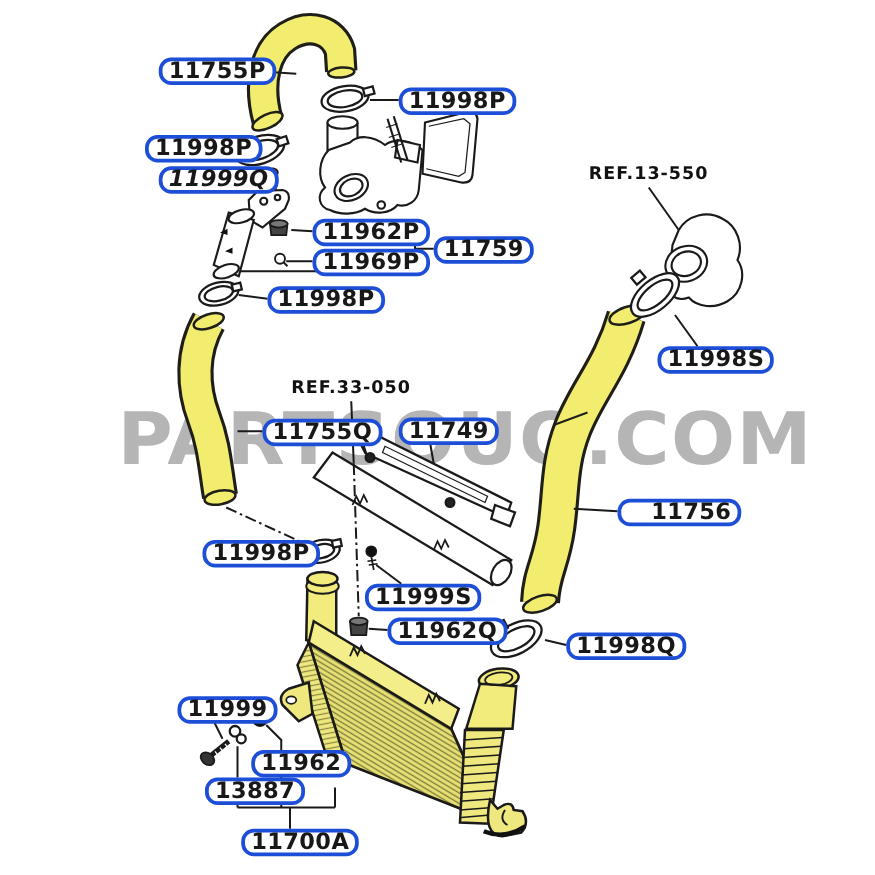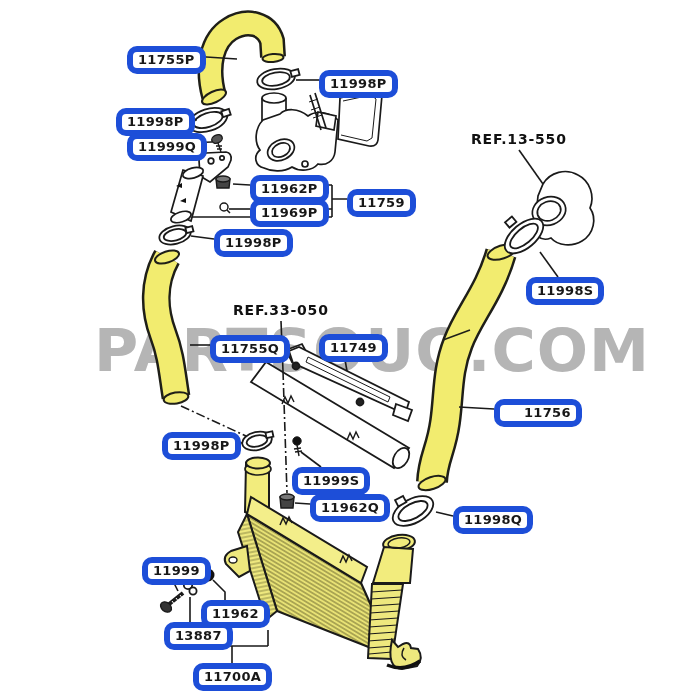--- a/index.html
+++ b/index.html
@@ -2,22 +2,22 @@
 <html><head>
 <meta charset="utf-8">
 <style>
   html,body{margin:0;padding:0;background:#fff;}
   .canvas{position:relative;width:700px;height:700px;background:#fff;overflow:hidden;
           font-family:"DejaVu Sans","Liberation Sans",sans-serif;}
   .watermark{position:absolute;left:94px;top:317px;font-size:58px;font-weight:bold;
              color:#b5b5b5;letter-spacing:1px;white-space:nowrap;transform:scaleX(1.04);
              transform-origin:left top;z-index:1;user-select:none;}
   svg.art{position:absolute;left:0;top:0;z-index:2;}
-  .pill{position:absolute;z-index:3;border:6px solid #1d4ed8;border-radius:10px;
-        background:#fff;color:#181818;font-size:13px;font-weight:bold;line-height:16px;
+  .pill{position:absolute;z-index:3;border:3px solid #1d4ed8;border-radius:10px;
+        background:#fff;color:#181818;font-size:18px;font-weight:bold;line-height:16px;
         padding:0 5px;letter-spacing:0.3px;white-space:nowrap;}
   .ref{position:absolute;z-index:3;color:#111;font-size:14px;font-weight:bold;
        letter-spacing:0.8px;white-space:nowrap;}
 </style>
 </head>
 <body>
 
 <div class="canvas">
 
   <div class="watermark">PARTSOUQ.COM</div>
@@ -223,21 +223,21 @@
       <path d="M 181,406 L 246,436" stroke-dasharray="9 3 2 3"></path>
     </g>
   </svg>
 
   <div class="ref" style="left:471px;top:131px;text-align:center;">REF.13-550</div>
   <div class="ref" style="left:233px;top:302px;">REF.33-050</div>
 
   <span class="pill" style="left:127px;top:46px;">11755P</span>
   <span class="pill" style="left:319px;top:70px;">11998P</span>
   <span class="pill" style="left:116px;top:108px;">11998P</span>
-  <span class="pill" style="left:127px;top:133px;">11999Q</span>
+  <span class="pill" style="left:127px;top:133px;font-style:italic;">11999Q</span>
   <span class="pill" style="left:250px;top:175px;">11962P</span>
   <span class="pill" style="left:250px;top:199px;">11969P</span>
   <span class="pill" style="left:347px;top:189px;">11759</span>
   <span class="pill" style="left:214px;top:229px;">11998P</span>
   <span class="pill" style="left:526px;top:277px;">11998S</span>
   <span class="pill" style="left:210px;top:335px;">11755Q</span>
   <span class="pill" style="left:319px;top:334px;text-align:center;">11749</span>
   <span class="pill" style="left:494px;top:399px;padding-left:24px;">11756</span>
   <span class="pill" style="left:162px;top:432px;">11998P</span>
   <span class="pill" style="left:292px;top:467px;">11999S</span>

